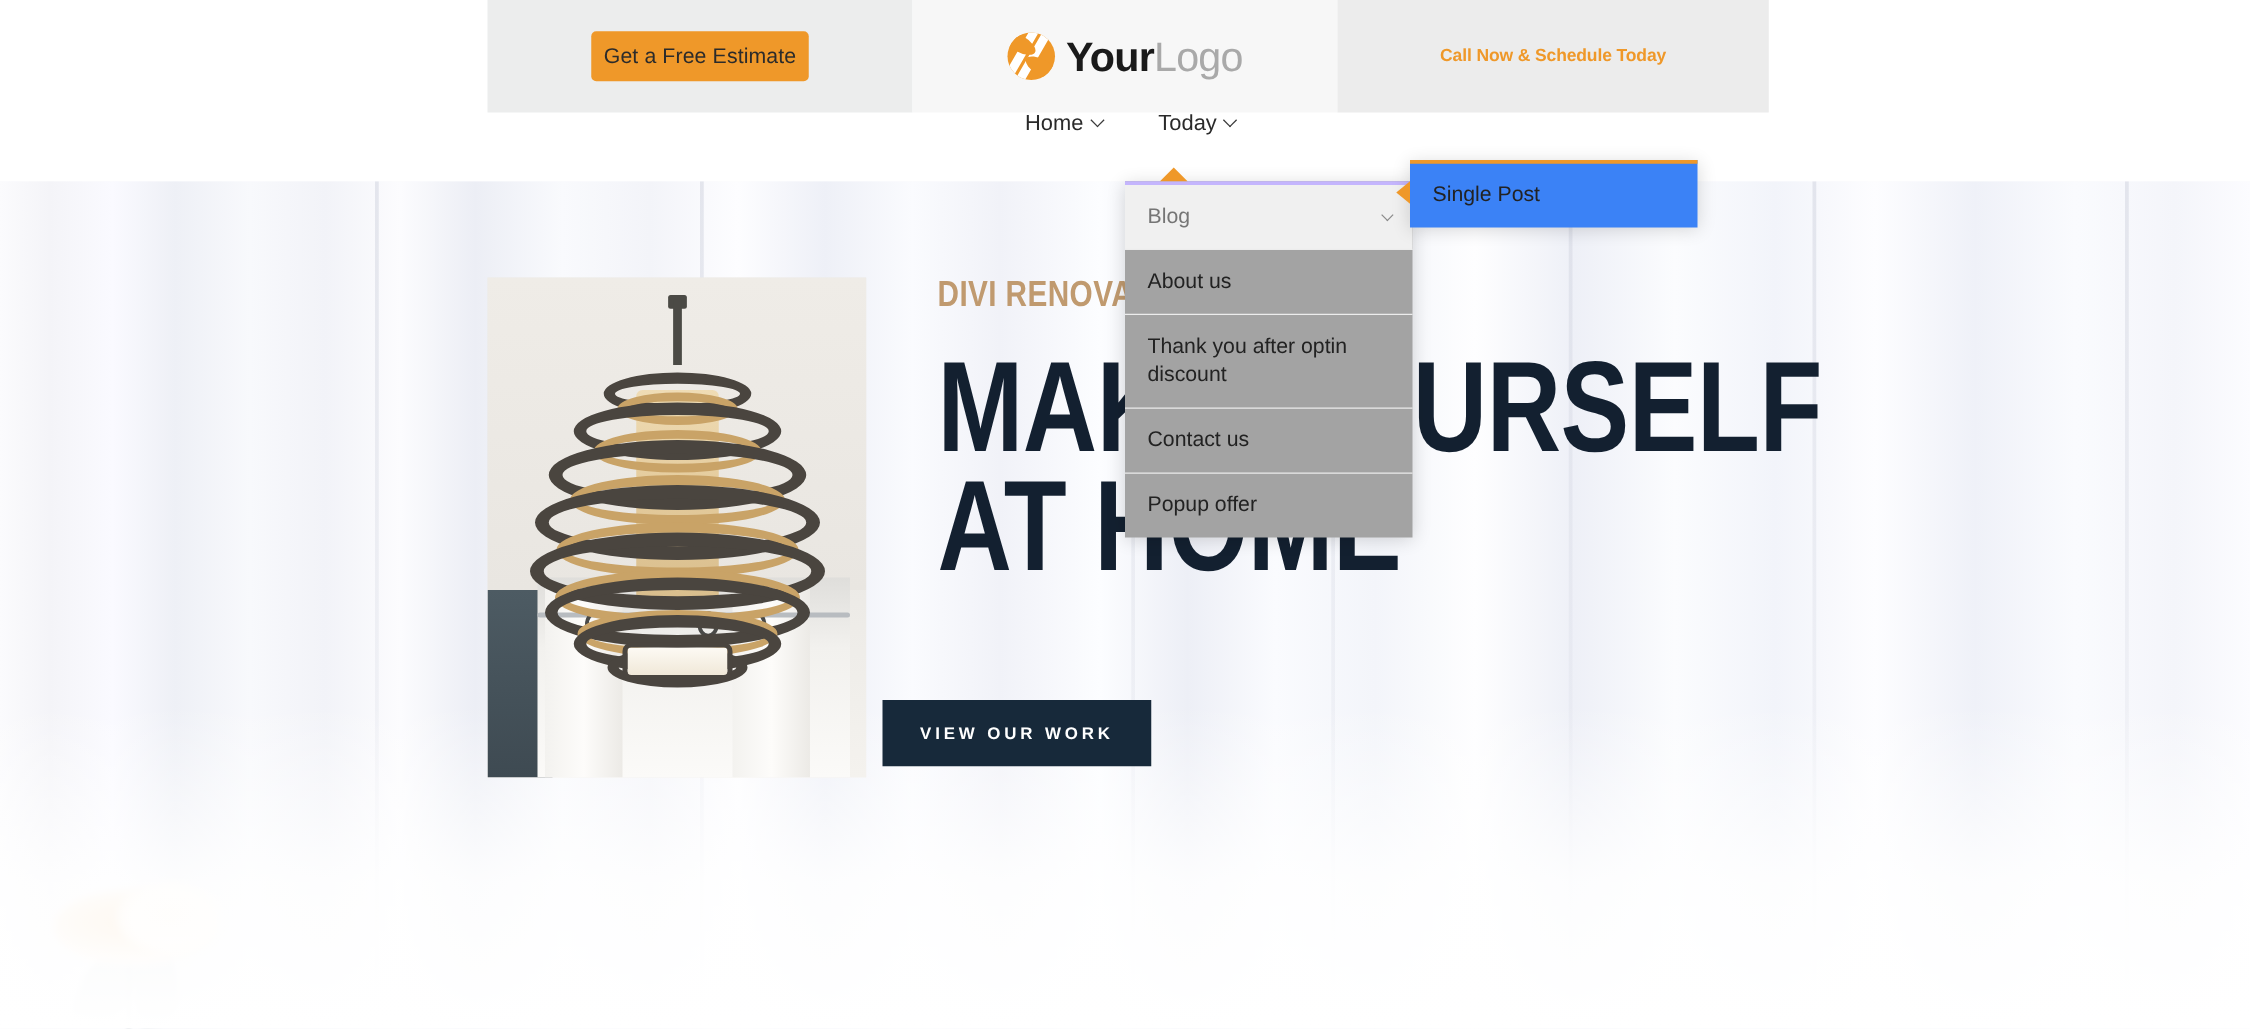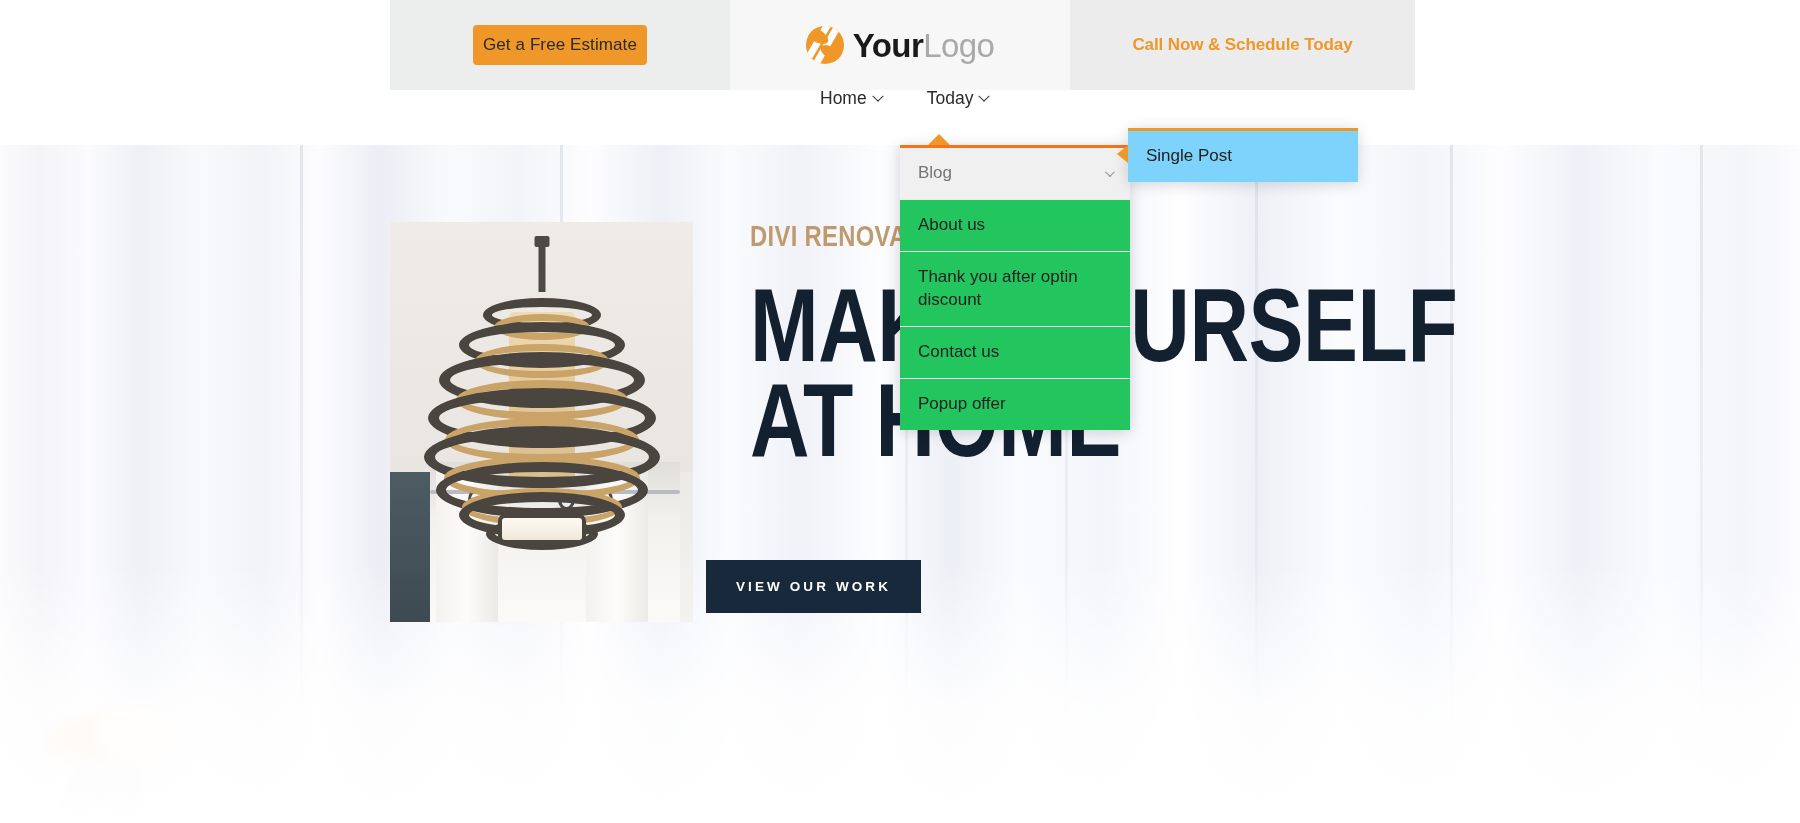--- a/index.html
+++ b/index.html
@@ -98,21 +98,21 @@
     border-radius:50%;
   }
   .logo-mark .c1{ left:-6px; top:2px;  transform:rotate(30deg); }
   .logo-mark .c2{ left:13px; top:22px; transform:rotate(30deg); }
   .logo-text{ font-size:33px; font-weight:700; letter-spacing:-.6px; line-height:1; }
   .logo-your{ color:#1a1a1a; }
   .logo-logo{ color:#a9a9a9; font-weight:400; }
 
   .phone-block{ text-align:center; line-height:1; }
   .phone-top{
-    color:#ef9829; font-size:17px; font-weight:700;
+    color:#ef9829; font-size:14px; font-weight:700;
     letter-spacing:-.1px; margin-bottom:2px; display:block;
   }
   .phone-num{
     color:#6d6d6d; font-size:39px; font-weight:700;
     letter-spacing:-1.6px; display:block;
   }
 
   
   .navbar{
     position:absolute; left:0; top:90px; width:1800px; height:55px;
@@ -128,21 +128,21 @@
   }
   .chev{
     display:inline-block; width:8px; height:8px;
     border-right:1.6px solid #3a3a3a; border-bottom:1.6px solid #3a3a3a;
     transform:rotate(45deg) translate(-2px,-2px);
   }
 
   
   .dropdown{
     position:absolute; left:900px; top:145px; width:230px;
-    background:#22c55e; border-top:3px solid #f97316;
+    background:#a3a3a3; border-top:3px solid #c4b5fd;
     box-shadow:0 2px 14px rgba(0,0,0,.16); z-index:40;
   }
   .dropdown::before{
     content:""; position:absolute; left:28px; top:-14px;
     border-left:11px solid transparent; border-right:11px solid transparent;
     border-bottom:11px solid #ef9829;
   }
   .dd-item{
     padding:14px 18px; font-size:17px; color:#222;
     border-bottom:1px solid #ececec; cursor:pointer; line-height:1.35;
@@ -151,21 +151,21 @@
   .dd-item:last-child{ border-bottom:none; }
   .dd-item.active{ background:#f0f0f0; color:#757575; }
   .dd-chev{
     display:inline-block; width:7px; height:7px; flex:0 0 auto;
     border-right:1.6px solid #8a8a8a; border-bottom:1.6px solid #8a8a8a;
     transform:rotate(45deg) translateY(-2px);
   }
 
   .submenu{
     position:absolute; left:1128px; top:128px; width:230px;
-    background:#7dd3fc; border-top:3px solid #ef9829;
+    background:#3b82f6; border-top:3px solid #ef9829;
     box-shadow:0 2px 14px rgba(0,0,0,.16); z-index:41;
   }
   .submenu::before{
     content:""; position:absolute; left:-11px; top:14px;
     border-top:9px solid transparent; border-bottom:9px solid transparent;
     border-right:11px solid #ef9829;
   }
 
   
   .hero-img{

